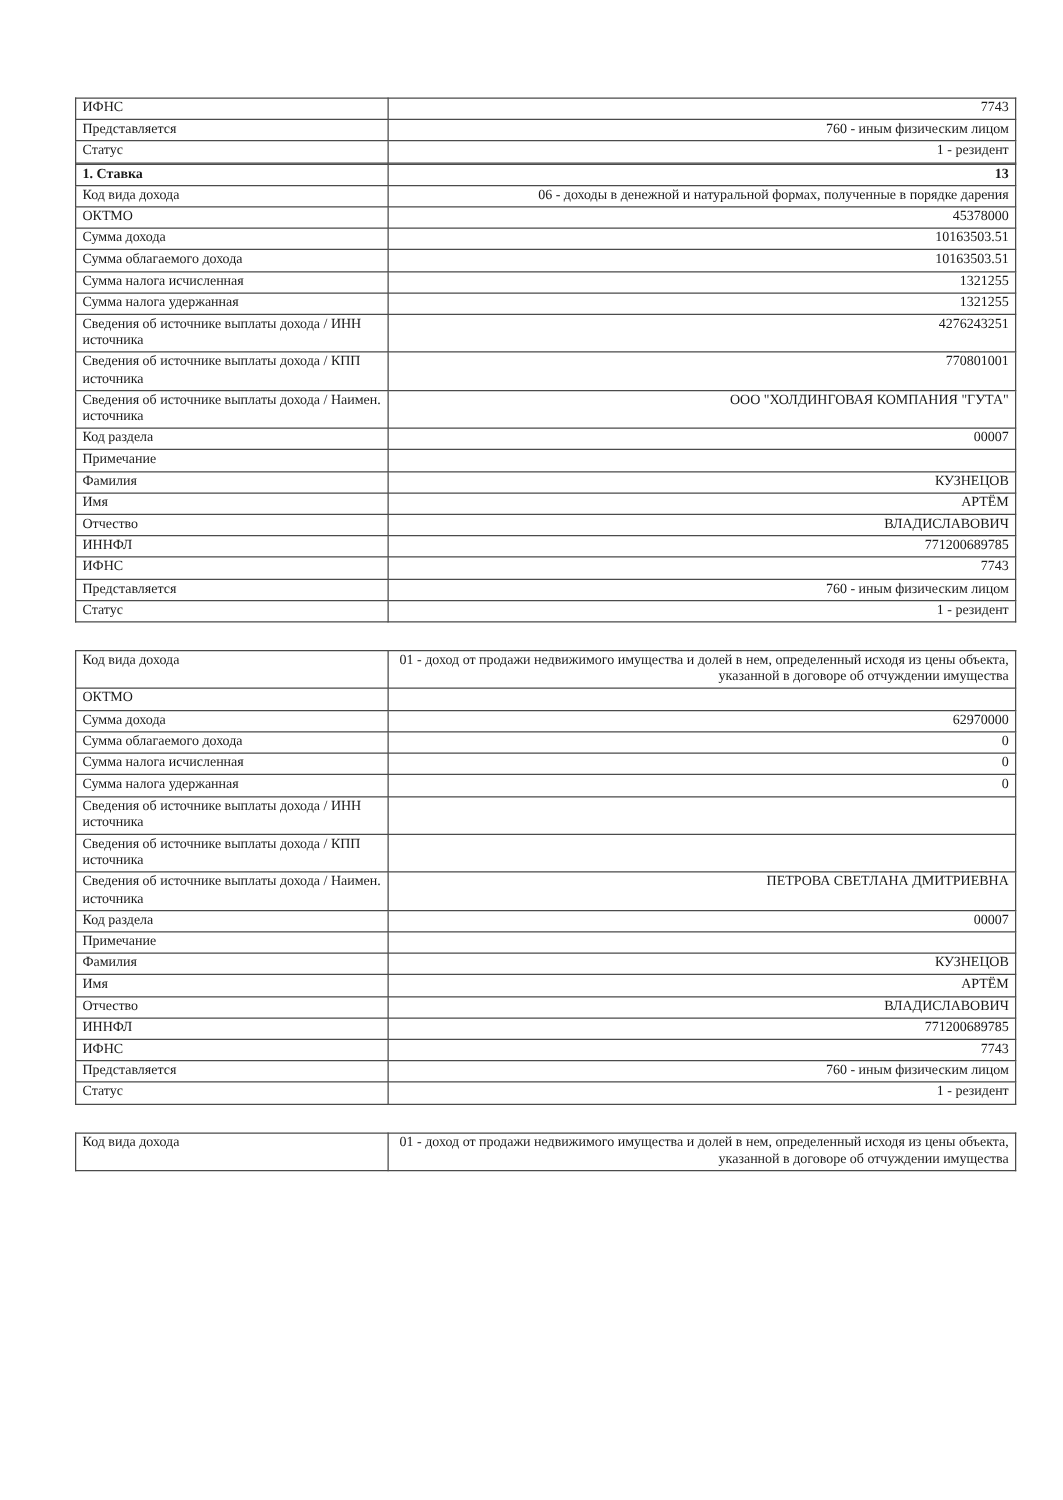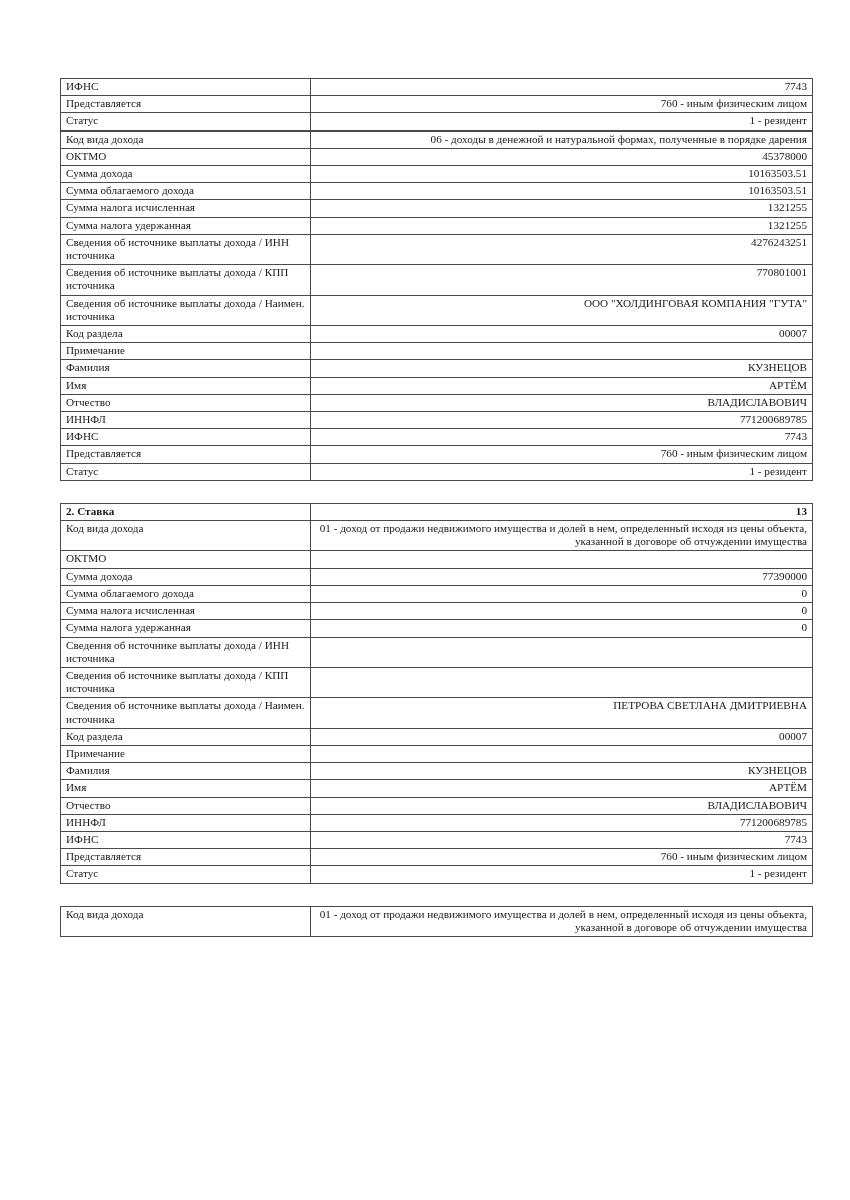--- a/index.html
+++ b/index.html
@@ -76,20 +76,24 @@
       <tr>
         <td class="col-label">Статус</td>
         <td class="col-value">1 - резидент</td>
       </tr>
     </tbody>
   </table>
 
 
   <table class="doc-table">
     <tbody>
+      <tr class="hdr">
+        <td class="col-label">1. Ставка</td>
+        <td class="col-value">13</td>
+      </tr>
       <tr>
         <td class="col-label">Код вида дохода</td>
         <td class="col-value">06 - доходы в денежной и натуральной формах, полученные в порядке дарения</td>
       </tr>
       <tr>
         <td class="col-label">ОКТМО</td>
         <td class="col-value">45378000</td>
       </tr>
       <tr>
         <td class="col-label">Сумма дохода</td>
@@ -155,35 +159,31 @@
         <td class="col-label">Статус</td>
         <td class="col-value">1 - резидент</td>
       </tr>
     </tbody>
   </table>
 
   <div class="gap-md"></div>
 
   <table class="doc-table">
     <tbody>
-      <tr class="hdr">
-        <td class="col-label">2. Ставка</td>
-        <td class="col-value">13</td>
-      </tr>
       <tr>
         <td class="col-label">Код вида дохода</td>
         <td class="col-value">01 - доход от продажи недвижимого имущества и долей в нем, определенный исходя из цены объекта, указанной в договоре об отчуждении имущества</td>
       </tr>
       <tr>
         <td class="col-label">ОКТМО</td>
         <td class="col-value"></td>
       </tr>
       <tr>
         <td class="col-label">Сумма дохода</td>
-        <td class="col-value">77390000</td>
+        <td class="col-value">62970000</td>
       </tr>
       <tr>
         <td class="col-label">Сумма облагаемого дохода</td>
         <td class="col-value">0</td>
       </tr>
       <tr>
         <td class="col-label">Сумма налога исчисленная</td>
         <td class="col-value">0</td>
       </tr>
       <tr>

